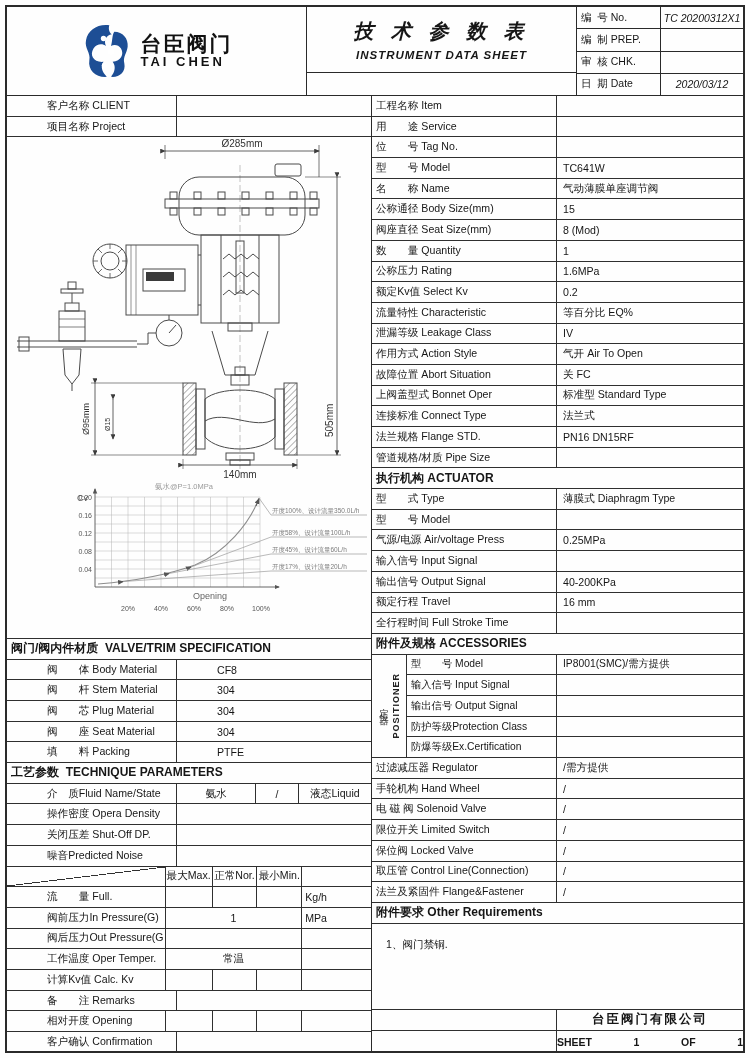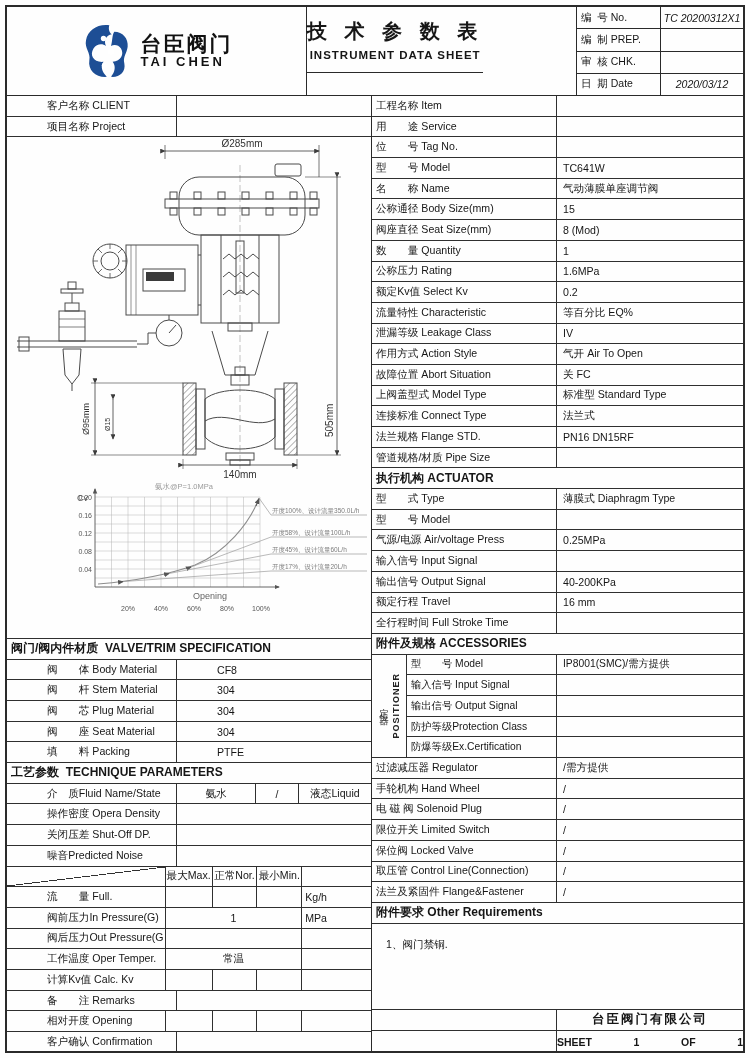--- a/index.html
+++ b/index.html
@@ -7,21 +7,21 @@
         font-family:"Liberation Sans","DejaVu Sans",sans-serif;color:#161616;overflow:hidden;}
   .sheet{position:absolute;left:5px;top:5px;width:740px;height:1048px;border:2px solid #2a2a2a;
          box-sizing:border-box;display:flex;flex-direction:column;overflow:hidden;}
   *{box-sizing:border-box;}
   
   .hdr{height:89px;display:flex;border-bottom:1px solid #2a2a2a;flex:none;}
   .hdr-logo{width:300px;border-right:1px solid #2a2a2a;display:flex;align-items:center;justify-content:center;gap:10px;}
   .logo-txt{display:flex;flex-direction:column;line-height:1.05;}
   .logo-cn{font-size:21px;font-weight:bold;letter-spacing:2px;color:#111;}
   .logo-en{font-size:13px;font-weight:bold;letter-spacing:3px;color:#111;}
-  .hdr-title{width:270px;border-right:1px solid #2a2a2a;display:flex;flex-direction:row;}
+  .hdr-title{width:270px;border-right:1px solid #2a2a2a;display:flex;flex-direction:column;font-style:italic;}
   .title-block{height:66px;border-bottom:1px solid #2a2a2a;display:flex;flex-direction:column;align-items:center;justify-content:center;gap:4px;}
   .title-cn{font-size:20px;font-weight:bold;letter-spacing:6px;}
   .title-en{font-size:11.5px;font-weight:bold;letter-spacing:1px;}
   .hdr-info{flex:1;display:flex;flex-direction:column;}
   .info-row{flex:1;display:flex;border-bottom:1px solid #2a2a2a;align-items:stretch;}
   .info-row:last-child{border-bottom:none;}
   .info-lab{width:84px;border-right:1px solid #2a2a2a;display:flex;align-items:center;padding-left:4px;font-size:10.5px;white-space:pre;}
   .info-val{flex:1;display:flex;align-items:center;justify-content:center;font-size:10.5px;font-style:italic;}
   
   .bodyc{flex:1;display:flex;overflow:hidden;}
@@ -495,21 +495,21 @@
     <div class="lab">作用方式 Action Style</div>
     <div class="val">气开 Air To Open</div>
   </div>
 
   <div class="row rrow">
     <div class="lab">故障位置 Abort Situation</div>
     <div class="val">关 FC</div>
   </div>
 
   <div class="row rrow">
-    <div class="lab">上阀盖型式 Model Type</div>
+    <div class="lab">上阀盖型式 Bonnet Oper</div>
     <div class="val">标准型 Standard Type</div>
   </div>
 
   <div class="row rrow">
     <div class="lab">连接标准 Connect Type</div>
     <div class="val">法兰式</div>
   </div>
 
   <div class="row rrow">
     <div class="lab">法兰规格 Flange STD.</div>
@@ -600,21 +600,21 @@
     <div class="lab">过滤减压器 Regulator</div>
     <div class="val">/需方提供</div>
   </div>
 
   <div class="row rrow">
     <div class="lab">手轮机构 Hand Wheel</div>
     <div class="val">/</div>
   </div>
 
   <div class="row rrow">
-    <div class="lab">电 磁 阀 Solenoid Plug</div>
+    <div class="lab">电 磁 阀 Solenoid Valve</div>
     <div class="val">/</div>
   </div>
 
   <div class="row rrow">
     <div class="lab">限位开关 Limited Switch</div>
     <div class="val">/</div>
   </div>
 
   <div class="row rrow">
     <div class="lab">保位阀 Locked Valve</div>

